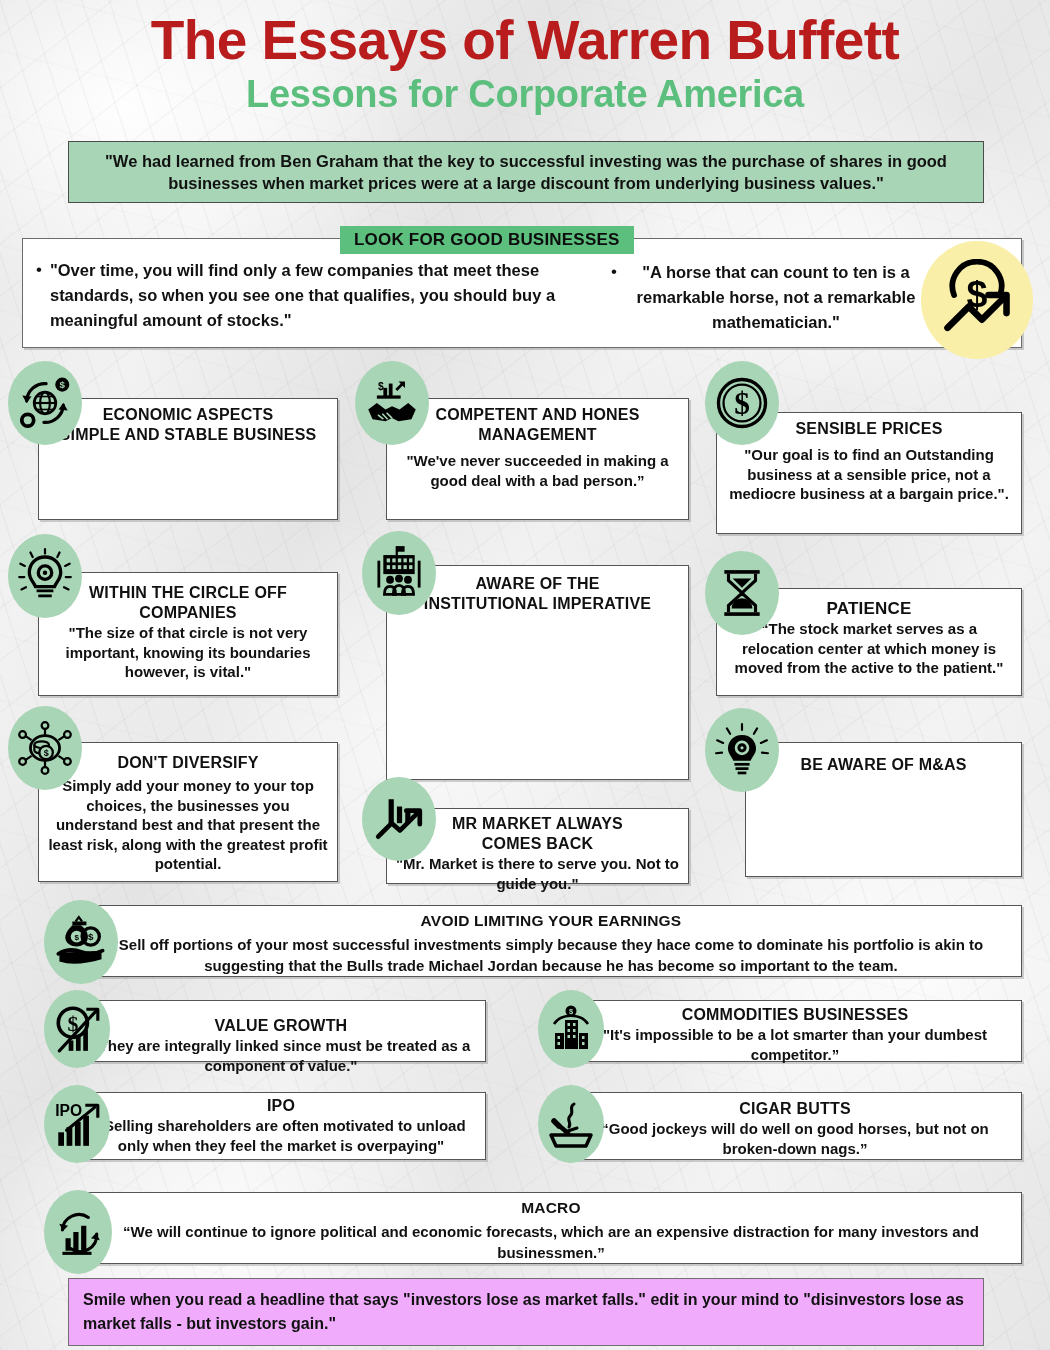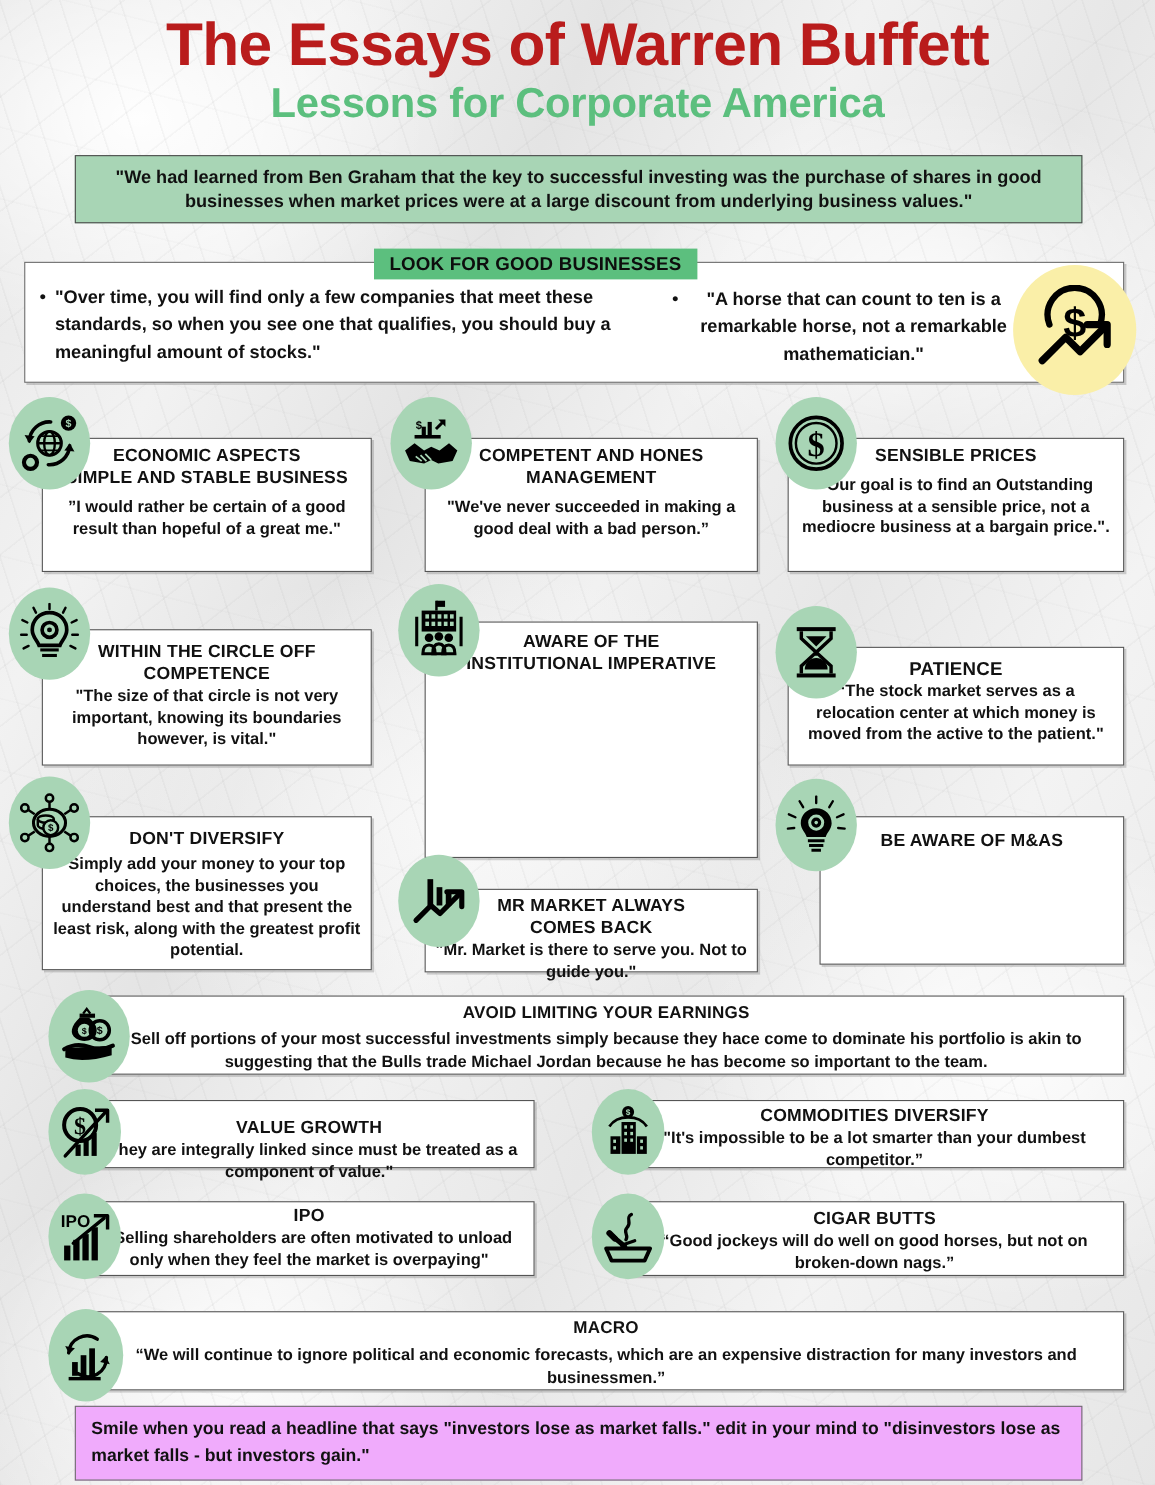--- a/index.html
+++ b/index.html
@@ -176,21 +176,20 @@
       <path d="M92 64 L84 50 L75 62" fill="#000"></path>
       <circle cx="82" cy="16" r="13" fill="#000"></circle>
       <text x="82" y="23" font-size="18" font-weight="bold" text-anchor="middle" fill="#a8d5b5" font-family="'Liberation Sans',sans-serif">$</text>
       <circle cx="18" cy="82" r="11" fill="none" stroke="#000" stroke-width="7"></circle>
       <circle cx="18" cy="82" r="4" fill="#a8d5b5"></circle>
     </svg>
   </div>
   <div class="card" style="left:38px;top:398px;width:300px;height:122px;">
     <div class="ttl">ECONOMIC ASPECTS</div>
     <div class="ttl">SIMPLE AND STABLE BUSINESS</div>
-    <div class="bdy" style="margin-top:6px;">”I would rather be certain of a good result than hopeful of a great me."</div>
   </div>
 
   <div class="ico" style="left:355px;top:361px;">
     <svg width="54" height="54" viewBox="0 0 100 100">
       <text x="24" y="26" font-size="19" font-weight="bold" fill="#000" font-family="'Liberation Sans',sans-serif">$</text>
       <rect x="34" y="22" width="7" height="18" fill="#000"></rect>
       <rect x="44" y="14" width="7" height="26" fill="#000"></rect>
       <path d="M58 26 L70 14" stroke="#000" stroke-width="5"></path>
       <path d="M62 10 L74 10 L74 22" fill="#000"></path>
       <rect x="22" y="36" width="44" height="6" fill="#000"></rect>
@@ -204,21 +203,21 @@
     <div class="bdy" style="margin-top:6px;">"We've never succeeded in making a good deal with a bad person.”</div>
   </div>
 
   <div class="ico" style="left:705px;top:361px;">
     <svg width="56" height="56" viewBox="0 0 100 100">
       <circle cx="50" cy="50" r="42" fill="none" stroke="#000" stroke-width="6"></circle>
       <circle cx="50" cy="50" r="33" fill="none" stroke="#000" stroke-width="4"></circle>
       <text x="50" y="70" font-size="56" font-weight="bold" text-anchor="middle" fill="#000" font-family="'Liberation Serif',serif">$</text>
     </svg>
   </div>
-  <div class="card" style="left:716px;top:398px;width:306px;height:122px;">
+  <div class="card" style="left:716px;top:412px;width:306px;height:122px;">
     <div class="ttl">SENSIBLE PRICES</div>
     <div class="bdy" style="margin-top:6px;">"Our goal is to find an Outstanding business at a sensible price, not a mediocre business at a bargain price.".</div>
   </div>
 
   <div class="ico" style="left:8px;top:534px;">
     <svg width="56" height="56" viewBox="0 0 100 100">
       <path d="M50 16 C33 16 22 29 22 44 C22 55 30 61 33 69 L67 69 C70 61 78 55 78 44 C78 29 67 16 50 16 Z" fill="none" stroke="#000" stroke-width="6"></path>
       <rect x="35" y="74" width="30" height="5" fill="#000"></rect>
       <rect x="38" y="83" width="24" height="5" fill="#000"></rect>
       <circle cx="50" cy="44" r="12" fill="none" stroke="#000" stroke-width="6"></circle>
@@ -231,21 +230,21 @@
         <line x1="94" y1="28" x2="86" y2="32"></line>
         <line x1="4" y1="52" x2="13" y2="52"></line>
         <line x1="96" y1="52" x2="87" y2="52"></line>
         <line x1="8" y1="74" x2="16" y2="70"></line>
         <line x1="92" y1="74" x2="84" y2="70"></line>
       </g>
     </svg>
   </div>
   <div class="card" style="left:38px;top:572px;width:300px;height:124px;">
     <div class="ttl" style="margin-top:4px;">WITHIN THE CIRCLE OFF</div>
-    <div class="ttl">COMPETENCE</div>
+    <div class="ttl">COMPANIES</div>
     <div class="bdy">"The size of that circle is not very important, knowing its boundaries however, is vital."</div>
   </div>
 
   <div class="ico" style="left:362px;top:531px;">
     <svg width="56" height="56" viewBox="0 0 100 100">
       <rect x="46" y="2" width="14" height="10" fill="#000"></rect>
       <rect x="44" y="2" width="4" height="16" fill="#000"></rect>
       <rect x="22" y="18" width="56" height="34" fill="#000"></rect>
       <g fill="#a8d5b5">
         <rect x="28" y="24" width="6" height="7"></rect>
@@ -408,21 +407,21 @@
         <rect x="43" y="62" width="5" height="6"></rect>
           <rect x="54" y="62" width="5" height="6"></rect>
         <rect x="23" y="64" width="5" height="6"></rect>
           <rect x="23" y="76" width="5" height="6"></rect>
         <rect x="72" y="64" width="5" height="6"></rect>
           <rect x="72" y="76" width="5" height="6"></rect>
       </g>
     </svg>
   </div>
   <div class="card" style="left:568px;top:1000px;width:454px;height:62px;padding-top:4px;">
-    <div class="ttl">COMMODITIES  DIVERSIFY</div>
+    <div class="ttl">COMMODITIES  BUSINESSES</div>
     <div class="bdy">"It's impossible to be a lot smarter than your dumbest competitor.”</div>
   </div>
 
   <div class="ico sm" style="left:44px;top:1085px;">
     <svg width="52" height="52" viewBox="0 0 100 100">
       <text x="8" y="34" font-size="30" font-weight="bold" fill="#000" font-family="'Liberation Sans',sans-serif">IPO</text>
       <rect x="14" y="66" width="11" height="26" fill="#000"></rect>
       <rect x="30" y="56" width="11" height="36" fill="#000"></rect>
       <rect x="46" y="46" width="11" height="46" fill="#000"></rect>
       <rect x="62" y="34" width="11" height="58" fill="#000"></rect>

